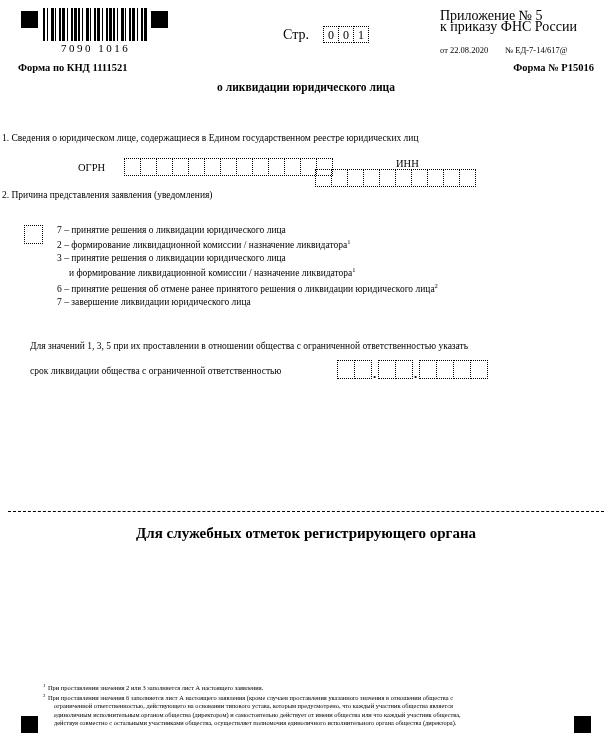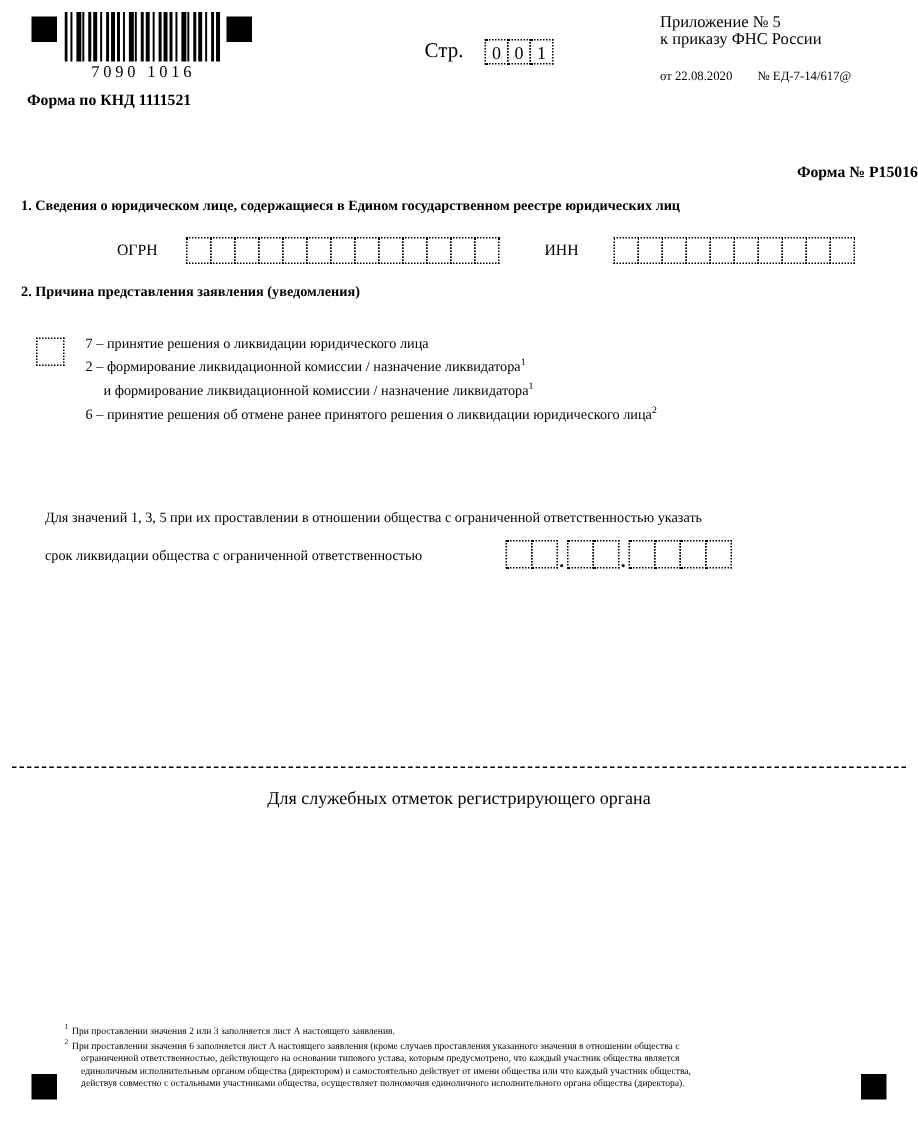--- a/index.html
+++ b/index.html
@@ -84,77 +84,76 @@
     text-align: center;
     margin-right: -1px;
     font-family: "Liberation Serif", serif;
   }
 
   
   .approval {
     position: absolute;
     left: 440px;
     top: 10px;
-    font-size: 11px;
+    font-size: 14px;
     line-height: 11px;
   }
   .approval-row2 {
     position: absolute;
     left: 440px;
     top: 45px;
     font-size: 8.5px;
     width: 165px;
   }
   .approval-row2 .right { position: absolute; left: 65px; top: 0; white-space: nowrap; }
 
   .knd {
     position: absolute;
     left: 18px;
     top: 62px;
     font-size: 10.5px;
     font-weight: bold;
   }
   .form-no {
     position: absolute;
-    right: 0;
+    right: 18px;
     top: 62px;
     font-size: 10.5px;
     font-weight: bold;
-    margin-top: 48px;
   }
 
   
   .doc-title {
     position: absolute;
     left: 0; right: 0;
     top: 80px;
     text-align: center;
     font-size: 11.5px;
     font-weight: bold;
     line-height: 15px;
   }
 
   
   .section-heading {
     position: absolute;
     font-size: 9.5px;
-    font-weight: bold;
-    left: 14px;
+    font-weight: normal;
+    left: 2px;
   }
   #sec1-heading { top: 133px; }
   #sec2-heading { top: 190px; }
 
   
   .field-row {
     position: absolute;
     display: flex;
     align-items: center;
   }
   #ogrn-row { left: 30px; top: 158px; }
-  #inn-row  { left: 315px; top: 158px; }
+  #inn-row  { left: 315px; top: 158px; flex-direction: column; }
   .field-label {
     font-size: 10.5px;
     width: 46px;
     padding-left: 48px;
   }
   .empty-cell {
     border: 1px dotted #000;
     box-sizing: border-box;
     width: 17px;
     height: 18px;
@@ -225,22 +224,22 @@
     right: 8px;
     top: 511px;
     border-top: 1px dashed #000;
     height: 0;
   }
   .service-title {
     position: absolute;
     left: 0; right: 0;
     top: 525px;
     text-align: center;
-    font-size: 12px;
-    font-weight: normal;
+    font-size: 15px;
+    font-weight: bold;
   }
 
   
   .footnotes {
     position: absolute;
     left: 44px;
     right: 30px;
     top: 684px;
     font-size: 6.4px;
     line-height: 8.6px;
@@ -288,20 +287,21 @@
 </div>
 <div class="approval-row2">
   <span>от 22.08.2020</span>
   <span class="right">№ ЕД-7-14/617@</span>
 </div>
 
 <div class="knd">Форма по КНД 1111521</div>
 <div class="form-no">Форма № Р15016</div>
 
 <div class="doc-title">
+  <div>о ликвидации юридического лица</div>
 </div>
 
 <div class="section-heading" id="sec1-heading">1. Сведения о юридическом лице, содержащиеся в Едином государственном реестре юридических лиц</div>
 
 <div class="field-row" id="ogrn-row">
   <span class="field-label">ОГРН</span>
   <span class="cells" id="ogrn-cells">
       <span class="empty-cell"></span>
       <span class="empty-cell"></span>
       <span class="empty-cell"></span>
@@ -334,22 +334,24 @@
     </span>
 </div>
 
 <div class="section-heading" id="sec2-heading">2. Причина представления заявления (уведомления)</div>
 
 <div class="reason-box"></div>
 
 <div class="reason-list">
   <div>7 – принятие решения о ликвидации юридического лица</div>
   <div><span>2 – формирование ликвидационной комиссии / назначение ликвидатора</span><sup>1</sup></div>
+  <div>3 – принятие решения о ликвидации юридического лица</div>
   <div class="indent"><span>и формирование ликвидационной комиссии / назначение ликвидатора</span><sup>1</sup></div>
   <div><span>6 – принятие решения об отмене ранее принятого решения о ликвидации юридического лица</span><sup>2</sup></div>
+  <div>7 – завершение ликвидации юридического лица</div>
 </div>
 
 <div class="note-line">Для значений 1, 3, 5 при их проставлении в отношении общества с ограниченной ответственностью указать</div>
 <div class="date-line-label">срок ликвидации общества с ограниченной ответственностью</div>
 
 <div class="date-cells">
   <span class="cells" id="date-day">
       <span class="date-cell"></span>
       <span class="date-cell"></span>
     </span>

